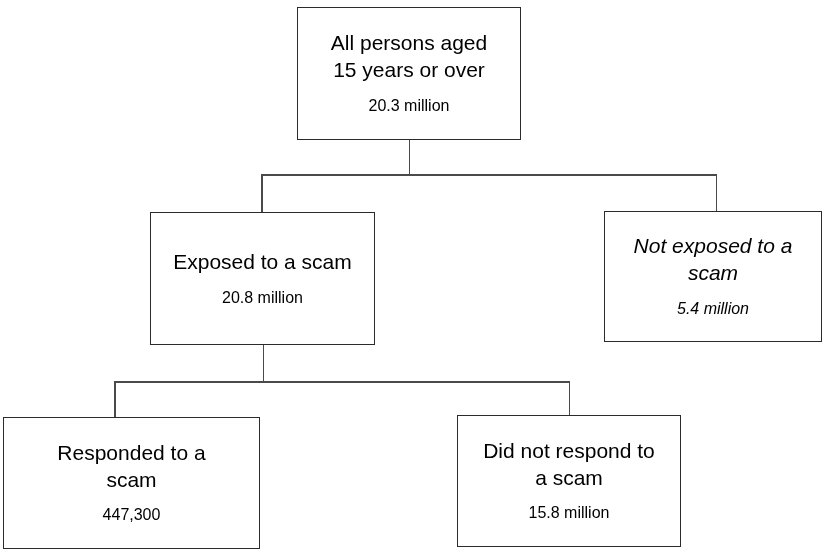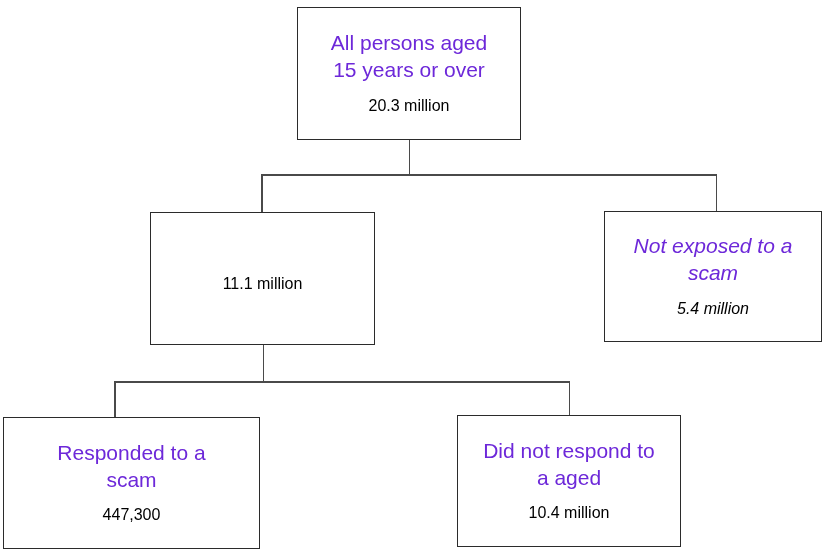--- a/index.html
+++ b/index.html
@@ -23,21 +23,21 @@
     display: flex;
     flex-direction: column;
     align-items: center;
     justify-content: center;
     text-align: center;
     z-index: 2;
   }
   .node-label {
     font-size: 21px;
     line-height: 1.28;
-    color: #6d28d9;
+    color: #000000;
     padding: 0 6px;
     white-space: pre-line;
   }
   .node-value {
     font-size: 16px;
     line-height: 1.3;
     color: #000000;
     margin-top: 12px;
   }
   .edge {
@@ -63,34 +63,35 @@
   <div class="edge edge-v" style="left:114px; top:381px; height:37px;"></div>
   <div class="edge edge-v" style="left:568.5px; top:381px; height:35px;"></div>
 
   <div class="node" style="left:297px; top:7px; width:224px; height:133px;">
     <div class="node-label">All persons aged
 15 years or over</div>
     <div class="node-value">20.3 million</div>
   </div>
 
   <div class="node" style="left:150px; top:212px; width:225px; height:133px;">
-    <div class="node-value">11.1 million</div>
+    <div class="node-label">Exposed to a scam</div>
+    <div class="node-value">20.8 million</div>
   </div>
 
   <div class="node" style="left:604px; top:211px; width:218px; height:131px;font-style:italic;">
     <div class="node-label">Not exposed to a
 scam</div>
     <div class="node-value">5.4 million</div>
   </div>
 
   <div class="node" style="left:3px; top:417px; width:257px; height:132px;">
     <div class="node-label">Responded to a
 scam</div>
     <div class="node-value">447,300</div>
   </div>
 
   <div class="node" style="left:457px; top:415px; width:224px; height:132px;">
     <div class="node-label">Did not respond to
-a aged</div>
-    <div class="node-value">10.4 million</div>
+a scam</div>
+    <div class="node-value">15.8 million</div>
   </div>
 
 </div>
 
 </body></html>

